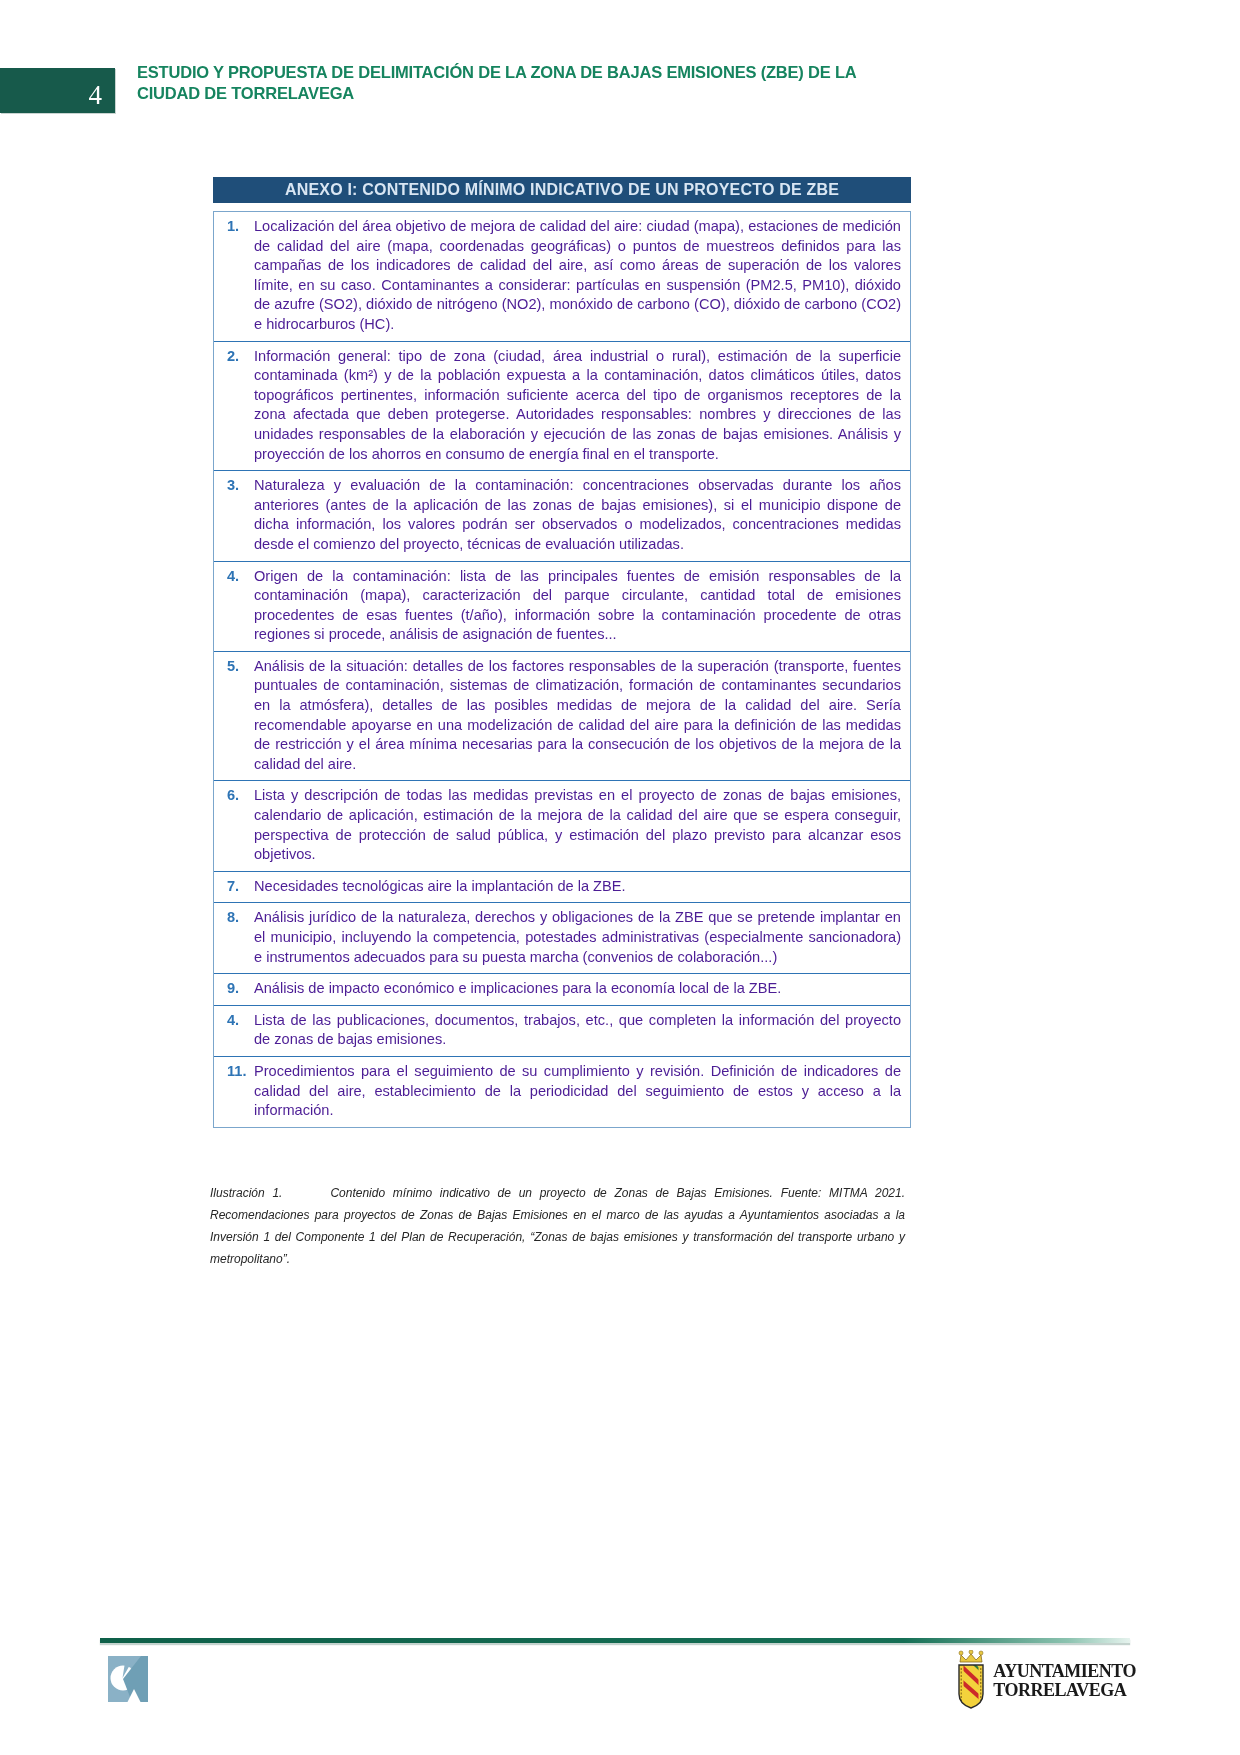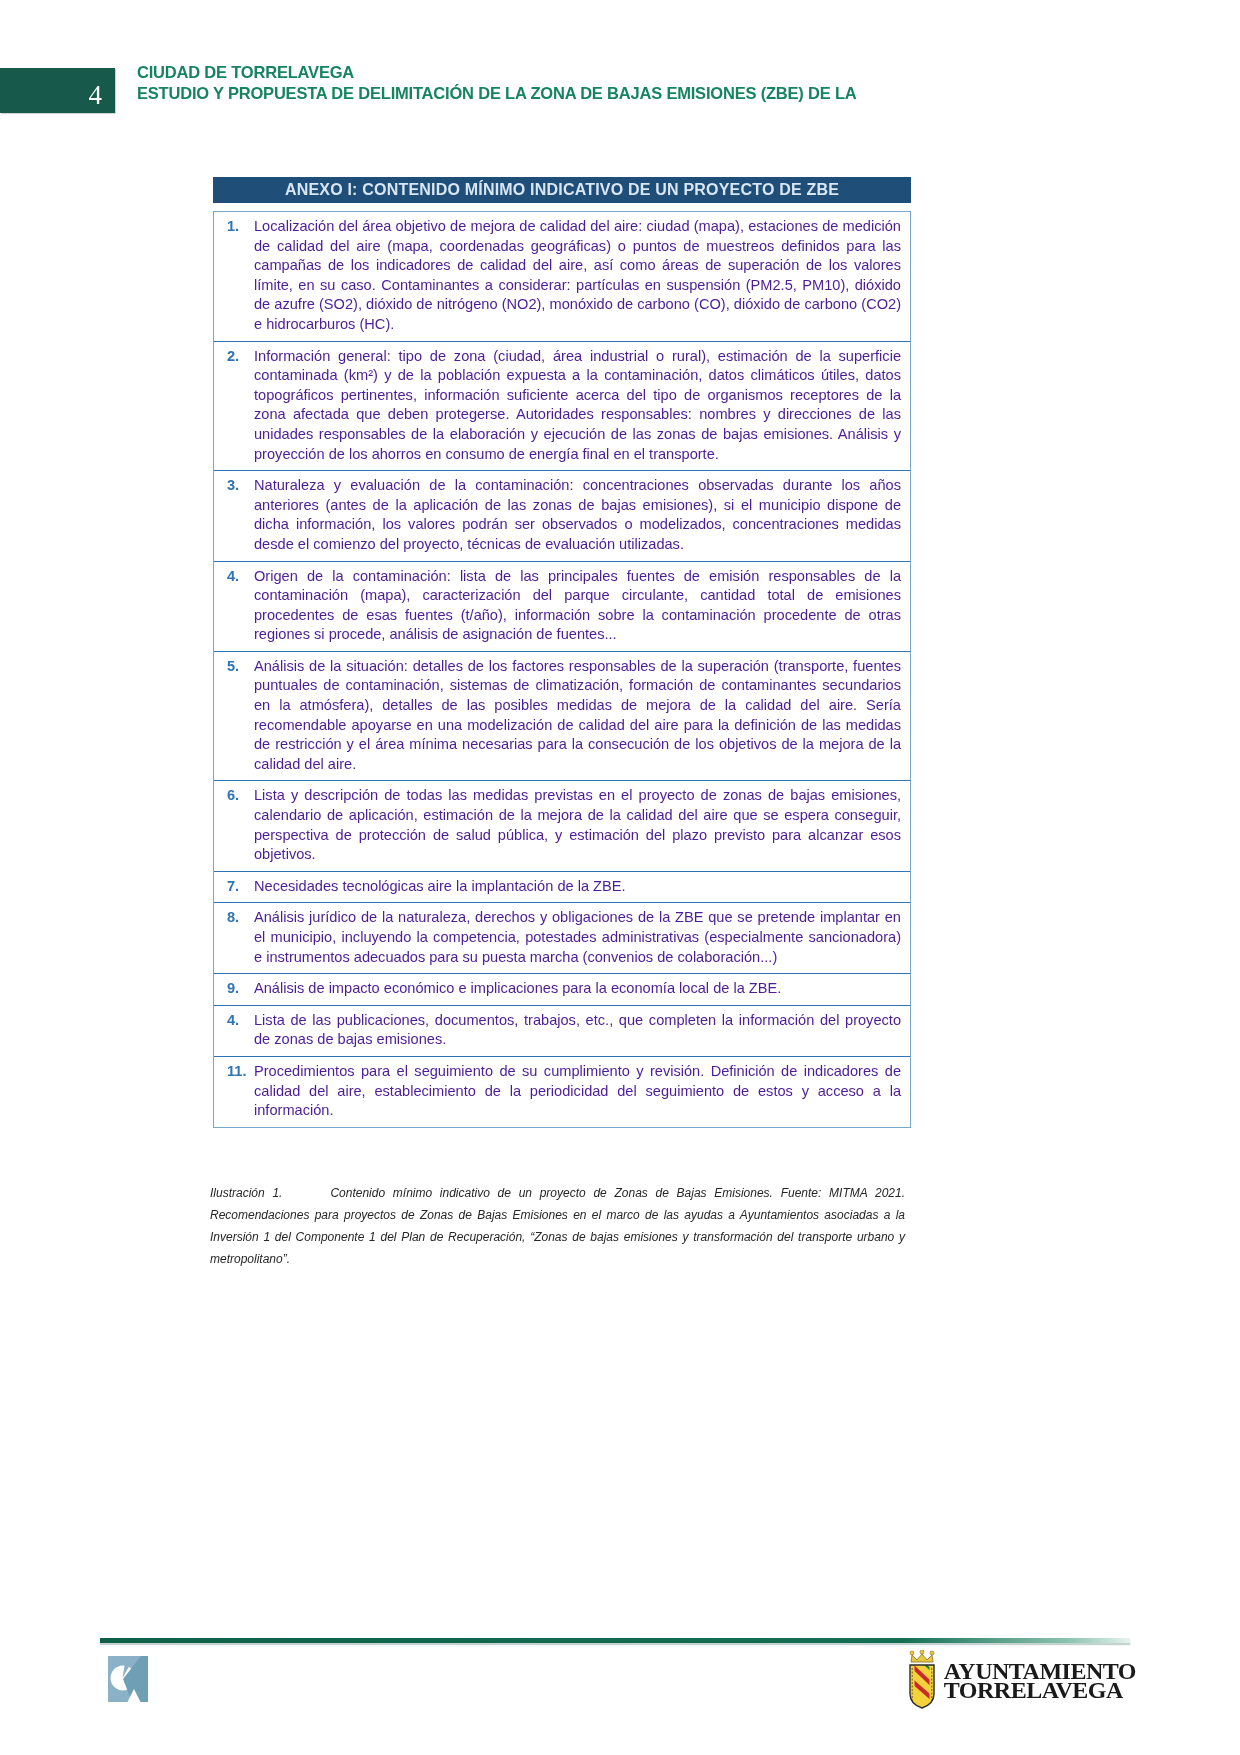--- a/index.html
+++ b/index.html
@@ -100,37 +100,37 @@
   }
   .org{
     position:absolute;right:104px;top:1650px;
     display:flex;align-items:flex-start;
   }
   .org .shield{width:32px;height:62px;margin-right:6px;}
   .org-text{
     margin-top:12px;
     font-family:"Liberation Serif",serif;
     font-weight:bold;
-    font-size:24px;
+    font-size:18px;
     line-height:19px;
     color:#1a1a1a;
     letter-spacing:-0.5px;
   }
 </style>
 </head>
 <body>
 
 <div class="page">
 
   <div class="pagenum-block">
     <span class="num">4</span>
   </div>
   <div class="doc-title">
+    <div>ESTUDIO Y PROPUESTA DE DELIMITACIÓN DE LA ZONA DE BAJAS EMISIONES (ZBE) DE LA</div>
     <div>CIUDAD DE TORRELAVEGA</div>
-    <div>ESTUDIO Y PROPUESTA DE DELIMITACIÓN DE LA ZONA DE BAJAS EMISIONES (ZBE) DE LA</div>
   </div>
 
   <div class="anexo">
     <div class="anexo-title">ANEXO I: CONTENIDO MÍNIMO INDICATIVO DE UN PROYECTO DE ZBE</div>
     <div class="anexo-box" id="anexo-rows">
         <div class="row">
           <span class="num">1.</span>
           <span class="txt">Localización del área objetivo de mejora de calidad del aire: ciudad (mapa), estaciones de medición de calidad del aire (mapa, coordenadas geográficas) o puntos de muestreos definidos para las campañas de los indicadores de calidad del aire, así como áreas de superación de los valores límite, en su caso. Contaminantes a considerar: partículas en suspensión (PM2.5, PM10), dióxido de azufre (SO2), dióxido de nitrógeno (NO2), monóxido de carbono (CO), dióxido de carbono (CO2) e hidrocarburos (HC).</span>
         </div>
         <div class="row">

